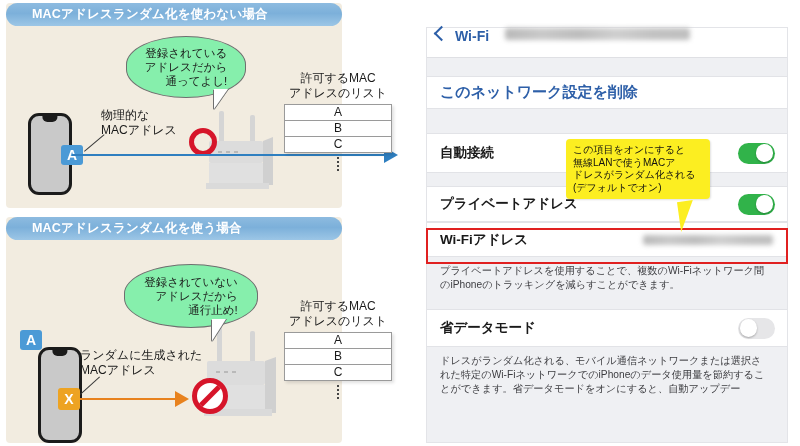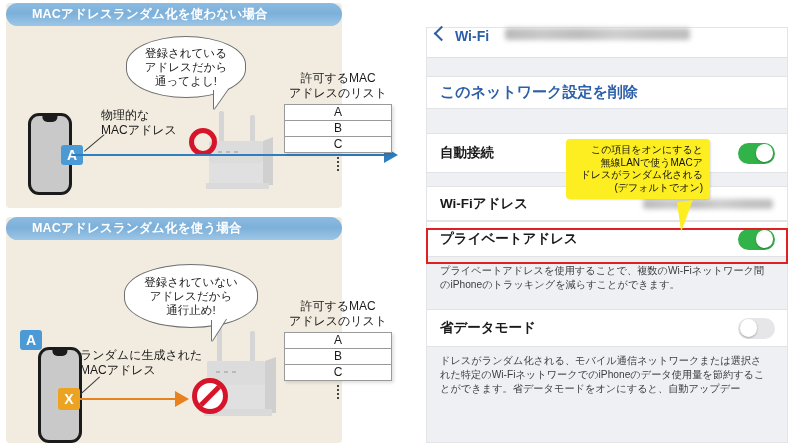--- a/index.html
+++ b/index.html
@@ -55,23 +55,23 @@
             box-sizing:border-box;background:#fff;}
   .prohibit .slash{position:absolute;left:50%;top:50%;width:5px;height:26px;
             background:#d6152a;transform:translate(-50%,-50%) rotate(45deg);}
 
   
   .lbl{position:absolute;font-size:12px;color:#1a1a1a;line-height:15px;
        white-space:pre-line;}
   .leader{position:absolute;height:1px;background:#3a3a3a;transform-origin:0 0;}
 
   
-  .bubble{position:absolute;background:#ffffff;border:1.4px solid #6f6f6f;
+  .bubble{position:absolute;background:#86efac;border:1.4px solid #6f6f6f;
           border-radius:50%/46%;display:flex;align-items:center;
-          justify-content:center;text-align:center;}
+          justify-content:center;text-align:right;}
   .bubble .txt{font-size:11.5px;line-height:14px;color:#1a1a1a;
                white-space:pre-line;}
   .tail{position:absolute;width:0;height:0;border-style:solid;}
 
   
   .listwrap{position:absolute;}
   .listttl{font-size:12px;color:#1a1a1a;line-height:15px;text-align:center;
            white-space:pre-line;}
   .tbl{margin-top:3px;border:1px solid #9a9a9a;background:#fff;
        box-shadow:2px 2px 3px rgba(0,0,0,.12);}
@@ -119,21 +119,21 @@
 
   .desc{font-size:10.2px;line-height:14px;color:#3c3c40;padding:7px 20px 7px 13px;
         background:#eff0f3;}
 
   .redbox{position:absolute;border:2.2px solid #e02020;box-sizing:border-box;
           pointer-events:none;}
 
   
   .callout{position:absolute;background:#fcee21;border-radius:4px;
            padding:5px 7px;box-shadow:1px 1px 2px rgba(0,0,0,.12);}
-  .callout .txt{font-size:10px;line-height:12.5px;color:#111;white-space:pre-line;text-align:right;}
+  .callout .txt{font-size:10px;line-height:12.5px;color:#111;white-space:pre-line;}
   .ctail{position:absolute;width:0;height:0;border-style:solid;
          border-width:0 0 30px 16px;border-color:transparent transparent transparent #fcee21;}
 </style>
 </head>
 <body>
 
 <div class="page">
 
   <div class="left-col">
 
@@ -284,34 +284,34 @@
 
         <div class="cell" style="height:38px;position:relative;">
           <div class="label">自動接続</div>
           <div class="toggle on" style="top:8.5px;">
             <div class="knob"></div>
           </div>
         </div>
 
         <div class="gap" style="height:13px;"></div>
 
+        <div class="cell" style="height:34px;position:relative;">
+          <div class="label">プライベートアドレス</div>
+          <div class="toggle on" style="top:6.5px;">
+            <div class="knob"></div>
+          </div>
+        </div>
+
         <div class="cell" style="height:33px;position:relative;">
           <div class="label">Wi-Fiアドレス</div>
           <div class="val">
             <div class="blur" style="width:130px;height:10px;"></div>
           </div>
         </div>
 
-        <div class="cell" style="height:34px;position:relative;">
-          <div class="label">プライベートアドレス</div>
-          <div class="toggle on" style="top:6.5px;">
-            <div class="knob"></div>
-          </div>
-        </div>
-
         <div class="desc">プライベートアドレスを使用することで、複数のWi-Fiネットワーク間のiPhoneのトラッキングを減らすことができます。</div>
 
         <div class="gap" style="height:10px;"></div>
 
         <div class="cell" style="height:36px;position:relative;">
           <div class="label">省データモード</div>
           <div class="toggle off" style="top:7.5px;">
             <div class="knob"></div>
           </div>
         </div>

